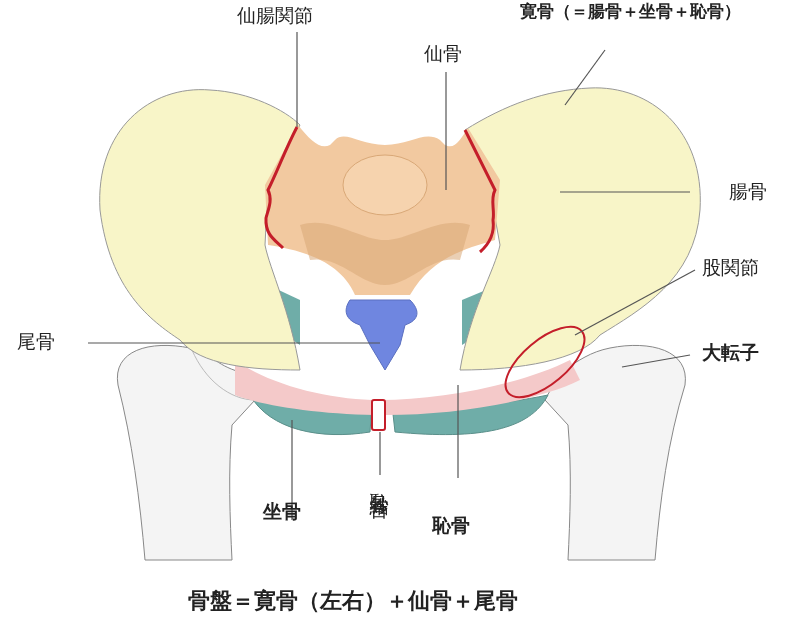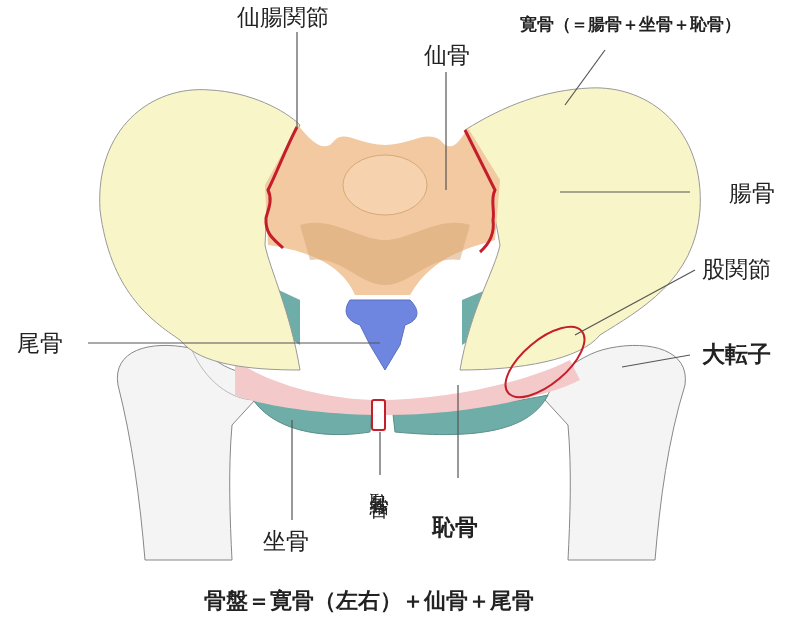--- a/index.html
+++ b/index.html
@@ -1,19 +1,19 @@
 <!DOCTYPE html>
 <html><head>
   <meta charset="utf-8">
   <style>
     html, body { margin: 0; padding: 0; background: #ffffff; }
     body { width: 800px; height: 621px; position: relative; overflow: hidden;
            font-family: "DejaVu Sans", "Liberation Sans", sans-serif; }
     #diagram { position: absolute; left: 0; top: 0; width: 800px; height: 621px; }
-    .label { position: absolute; color: #222; font-size: 23px; line-height: 1; white-space: nowrap; }
+    .label { position: absolute; color: #222; font-size: 19px; line-height: 1; white-space: nowrap; }
     .label.vertical { writing-mode: vertical-rl; text-orientation: upright; letter-spacing: 2px; font-size: 19px; }
     .label.small { font-size: 17px; font-weight: bold; }
     .label.formula { font-size: 22px; font-weight: bold; }
   </style>
 </head>
 <body>
 
 <svg id="diagram" viewBox="0 0 800 621" xmlns="http://www.w3.org/2000/svg">
 
   <g>
@@ -68,21 +68,21 @@
     <line x1="690" y1="355" x2="622" y2="367"></line>
     <line x1="88" y1="343" x2="380" y2="343"></line>
     <line x1="292" y1="420" x2="292" y2="520"></line>
     <line x1="380" y1="432" x2="380" y2="475"></line>
     <line x1="458" y1="385" x2="458" y2="478"></line>
   </g>
 </svg>
 
 <div class="label" style="left:237px; top:6px;">仙腸関節</div>
 <div class="label" style="left:424px; top:44px;font-family:Liberation Serif, serif;">仙骨</div>
-<div class="label small" style="left:520px; top:16px;">寛骨（＝腸骨＋坐骨＋恥骨）</div>
+<div class="label small" style="left:520px; top:3px;">寛骨（＝腸骨＋坐骨＋恥骨）</div>
 <div class="label" style="left:729px; top:182px;">腸骨</div>
 <div class="label" style="left:702px; top:258px;">股関節</div>
 <div class="label" style="left:702px; top:343px;font-weight:bold;">大転子</div>
 <div class="label" style="left:17px; top:332px;">尾骨</div>
-<div class="label" style="left:263px; top:530px;">坐骨</div>
+<div class="label" style="left:263px; top:502px;font-weight:bold;">坐骨</div>
 <div class="label vertical" style="left:370px; top:478px;">恥骨結合</div>
 <div class="label" style="left:432px; top:516px;font-weight:bold;">恥骨</div>
-<div class="label formula" style="left:188px; top:590px;margin-left:16px;">骨盤＝寛骨（左右）＋仙骨＋尾骨</div>
+<div class="label formula" style="left:188px; top:590px;">骨盤＝寛骨（左右）＋仙骨＋尾骨</div>
 
 </body></html>

